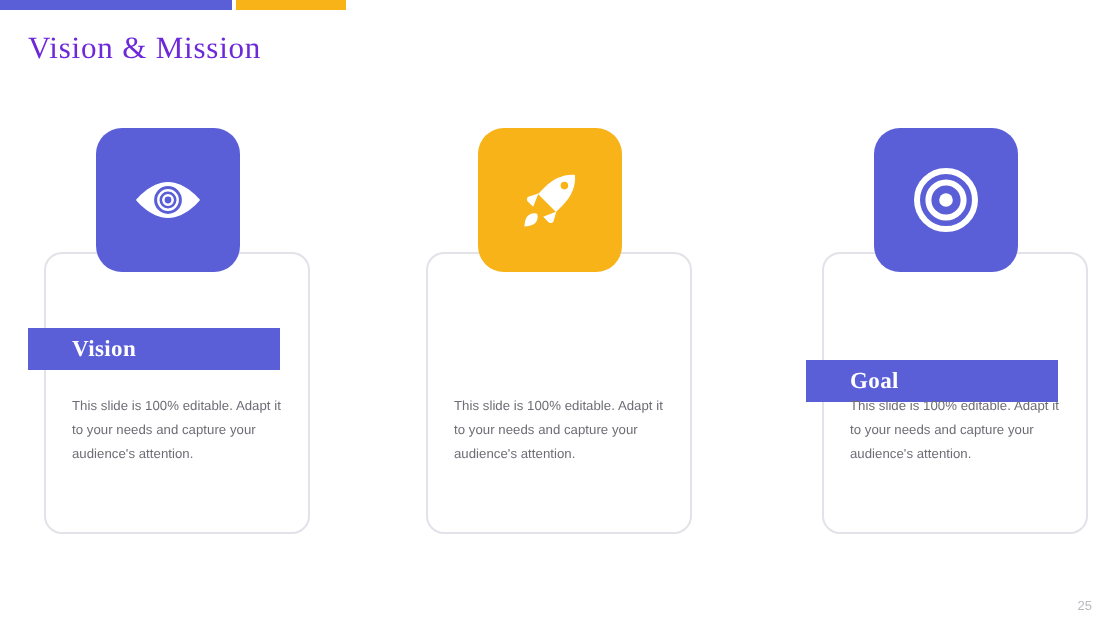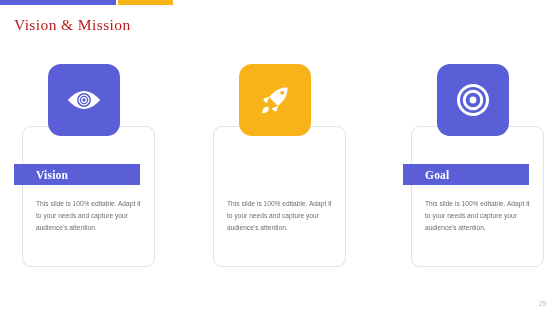--- a/index.html
+++ b/index.html
@@ -36,21 +36,21 @@
     background: #f7b318;
   }
 
   
   .slide-title {
     position: absolute;
     left: 14px;
     top: 16px;
     font-family: "Liberation Serif", serif;
     font-size: 15.5px;
-    color: #b91c1c;
+    color: #6d28d9;
     letter-spacing: 0.4px;
     white-space: nowrap;
   }
 
   
   .columns {
     position: absolute;
     left: 0;
     top: 64px;
     width: 560px;
@@ -192,21 +192,21 @@
       <div class="icon-tile" style="background:#5a5fd8;">
         <span>
           <svg width="40" height="40" viewBox="0 0 40 40">
             <circle cx="20" cy="20" r="14.5" fill="none" stroke="#ffffff" stroke-width="3"></circle>
             <circle cx="20" cy="20" r="8.8" fill="none" stroke="#ffffff" stroke-width="3"></circle>
             <circle cx="20" cy="20" r="3.4" fill="#ffffff"></circle>
           </svg>
         </span>
       </div>
 
-      <div class="label-bar" style="background:#5a5fd8;">
+      <div class="label-bar" style="background:#5a5fd8;margin-top:16px;">
         <span class="label-text">Goal</span>
       </div>
 
       <div class="card-body">This slide is 100% editable. Adapt it to your needs and capture your audience's attention.</div>
     </div>
 
   </div>
 
   <div class="page-number">25</div>
 

